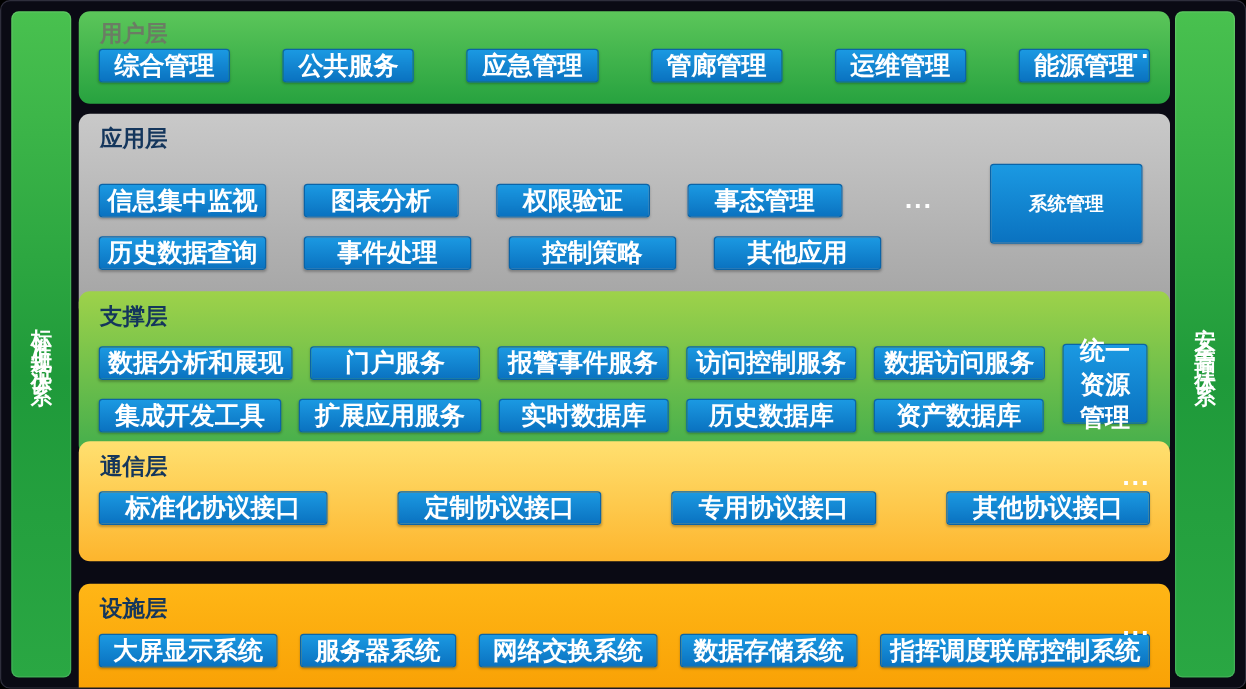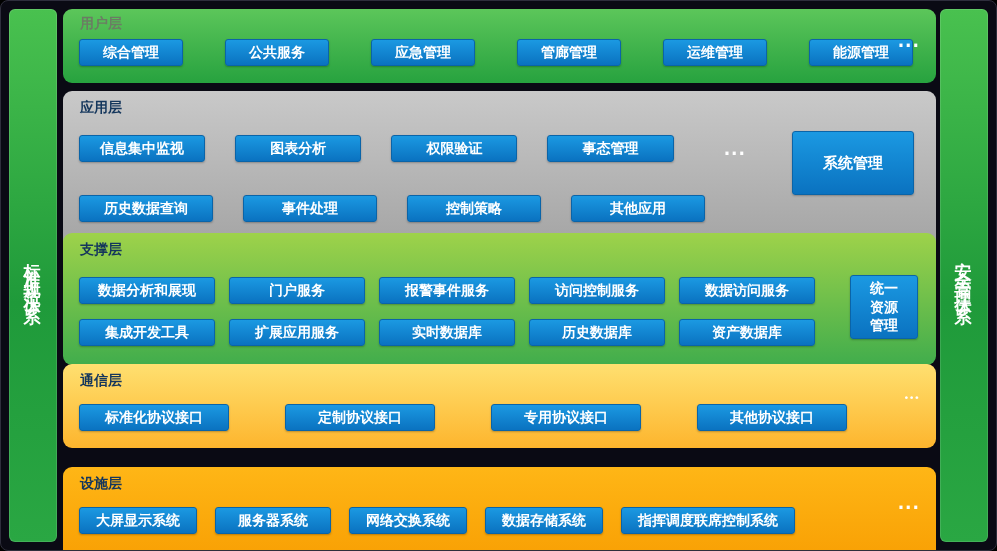--- a/index.html
+++ b/index.html
@@ -29,51 +29,51 @@
   }
 
   
   .layer {
     position:absolute; left:62px; width:873px;
     border-radius:9px;
   }
   .layer-user          { top:8px;   height:74px;  background:linear-gradient(180deg,#5cc65a 0%,#27a23f 100%); }
   .layer-application   { top:90px;  height:164px; background:linear-gradient(180deg,#c9c9c9 0%,#a2a2a2 100%); }
   .layer-support       { top:232px; height:132px; background:linear-gradient(180deg,#9ed24a 0%,#41ad4c 100%); }
-  .layer-communication { top:363px; height:84px;  background:linear-gradient(180deg,#ffe070 0%,#fdb52d 100%);font-family:Liberation Serif, serif; }
+  .layer-communication { top:352px; height:96px;  background:linear-gradient(180deg,#ffe070 0%,#fdb52d 100%); }
   .layer-facility      { top:466px; height:99px;  background:linear-gradient(180deg,#ffb616 0%,#f89e02 100%); }
 
   .layer-title {
     position:absolute; top:8px; left:17px;
-    font-size:14px; font-weight:bold; color:#14365c;
+    font-size:18px; font-weight:bold; color:#14365c;
   }
   .layer-user .layer-title { color:#6b7c64; top:6px; }
 
   .rows {
     position:absolute; left:16px; right:16px;
     display:flex; flex-direction:column;
   }
   .layer-user .rows          { top:30px; }
-  .layer-application .rows   { top:44px; gap:33px; right:190px; }
+  .layer-application .rows   { top:56px; gap:15px; right:190px; }
   .layer-support .rows       { top:44px; gap:15px; right:100px; }
   .layer-communication .rows { top:40px; }
   .layer-facility .rows      { top:40px; }
 
   .row { display:flex; align-items:center; }
   .layer-user .row          { gap:42px; }
   .layer-application .row   { gap:30px; }
   .layer-support .row       { gap:14px; }
   .layer-communication .row { gap:56px;align-items:center; }
   .layer-facility .row      { gap:18px; }
 
   
   .chip {
     border:1px solid #0a64a8; border-radius:3px;
     background:linear-gradient(180deg,#1b99e2 0%,#0a72c0 100%);
-    color:#ffffff; font-family:inherit; font-size:14px; font-weight:bold;
+    color:#ffffff; font-family:inherit; font-size:20px; font-weight:bold;
     height:27px; display:flex; align-items:center; justify-content:center;
     padding:0 14px; cursor:pointer; white-space:nowrap;
     box-shadow:0 1px 2px rgba(0,0,0,0.25);
   }
   .layer-user .chip          { min-width:104px; }
   .layer-application .chip   { width:134px; padding:0 6px; }
   .layer-support .chip       { min-width:136px; padding:0 12px; }
   .layer-communication .chip { min-width:150px; padding:0 22px; }
   .layer-facility .chip      { min-width:116px; padding:0 16px; }
 

